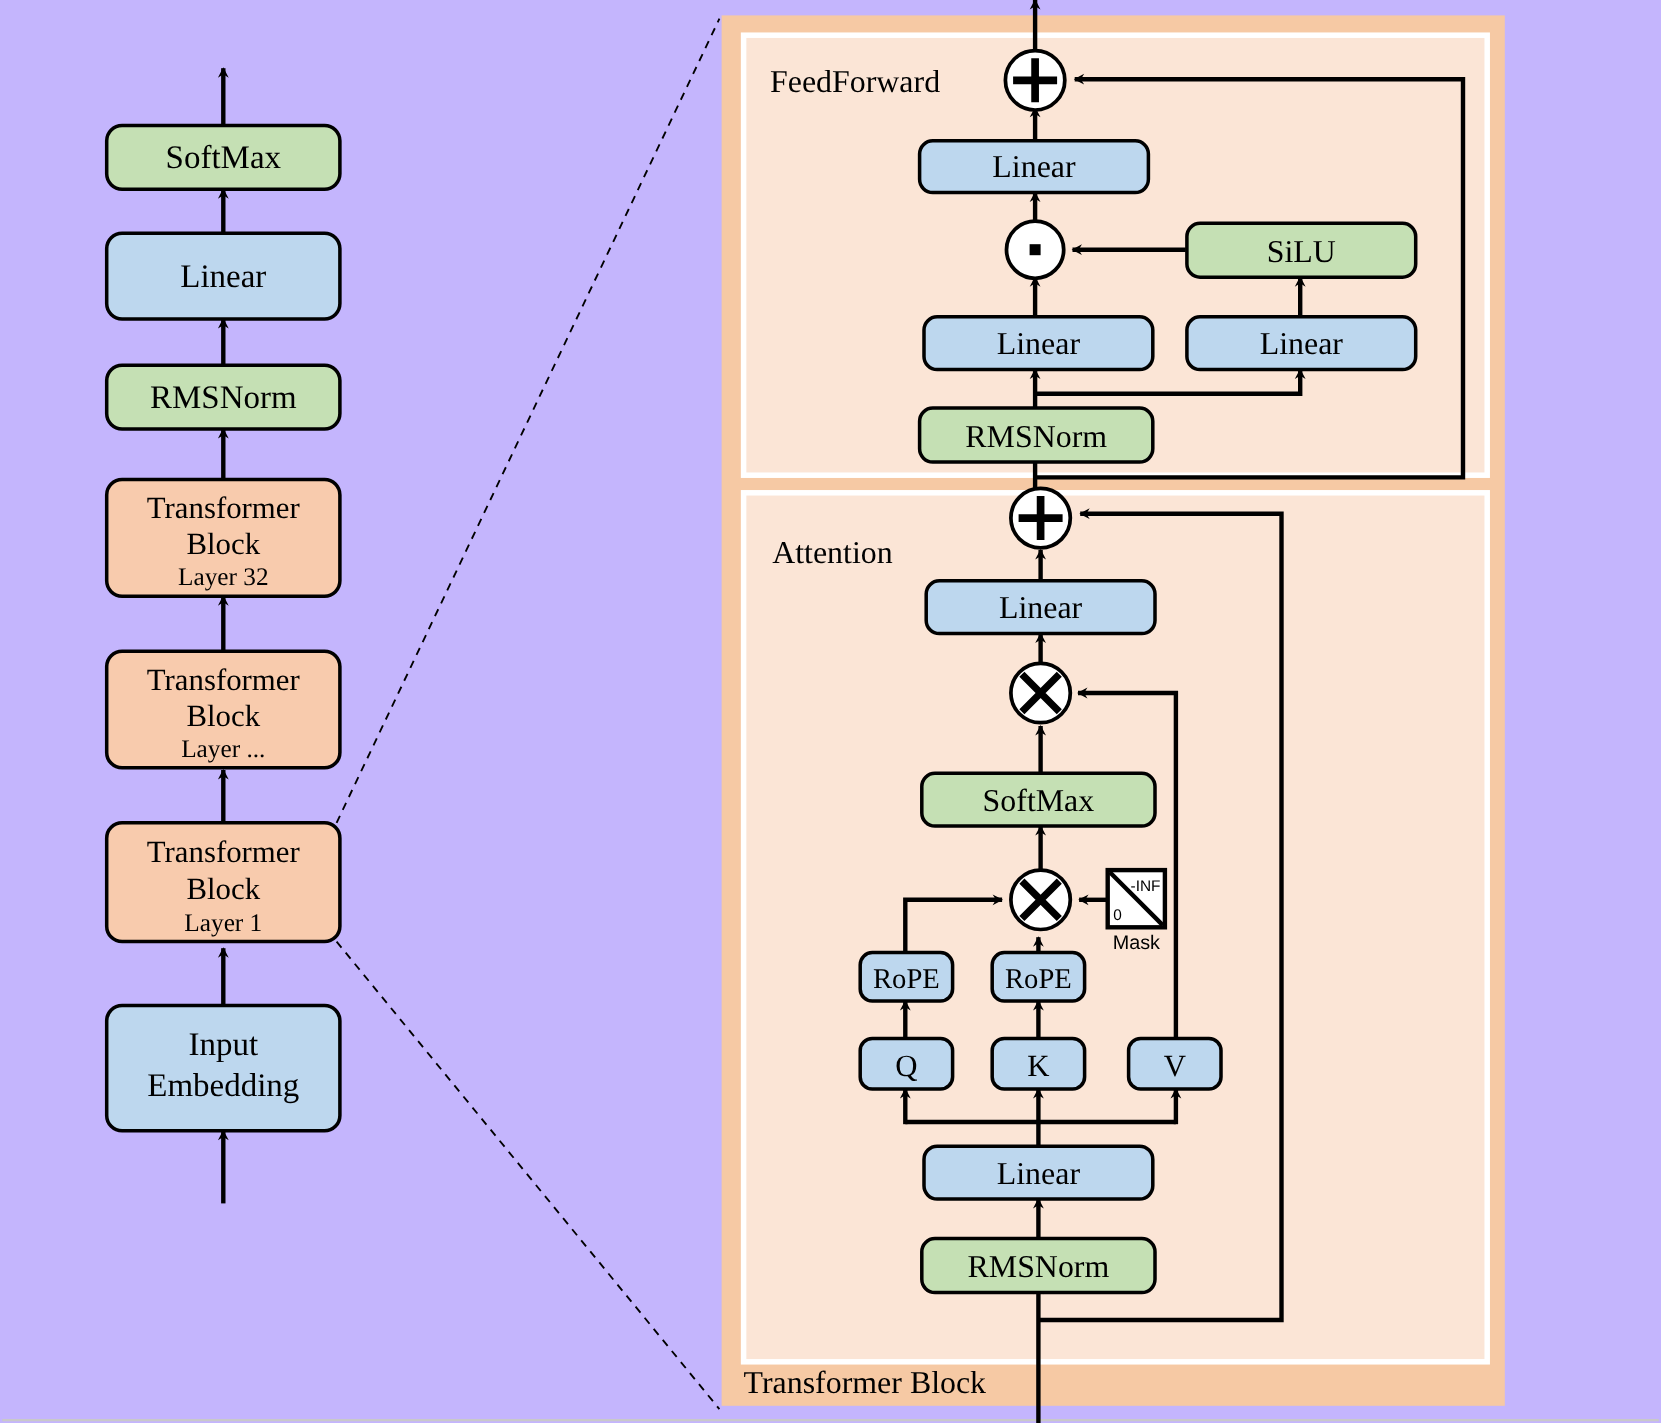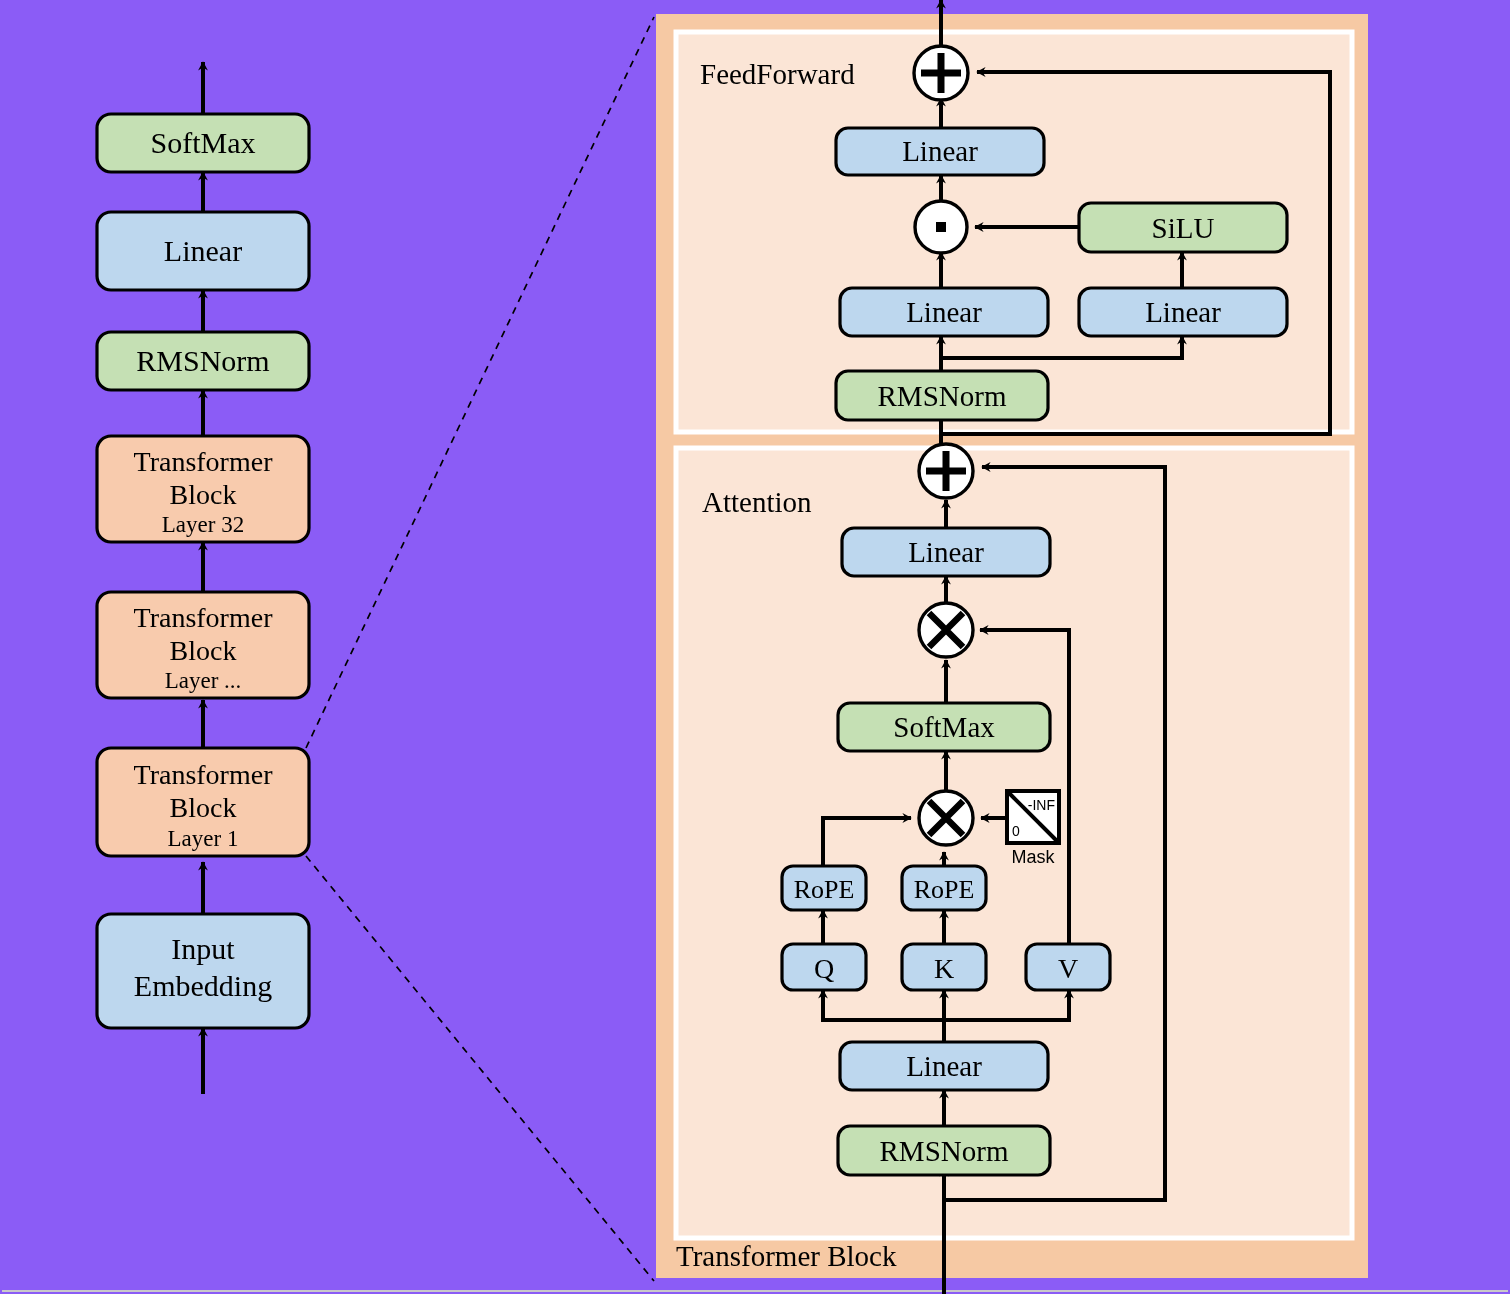--- a/index.html
+++ b/index.html
@@ -1,18 +1,18 @@
 <!DOCTYPE html>
 <html><head>
 <meta charset="utf-8">
 <style>
   html,body{margin:0;padding:0;background:#ffffff;}
   body{width:1510px;height:1294px;overflow:hidden;
        font-family:"Liberation Serif","DejaVu Serif",serif;}
-  #stage{position:relative;width:1510px;height:1294px;background:#8b5cf6;text-align:center;}
+  #stage{position:relative;width:1510px;height:1294px;background:#c4b5fd;text-align:center;}
   svg#diagram{position:absolute;left:0;top:0;width:1510px;height:1294px;display:block;}
   .nodeLabel{font-family:"Liberation Serif","DejaVu Serif",serif;fill:#000;text-anchor:middle;}
   .groupLabel{font-family:"Liberation Serif","DejaVu Serif",serif;fill:#000;}
   .tinyLabel{font-family:"Liberation Sans","DejaVu Sans",sans-serif;fill:#000;}
   .boxShape{stroke:#000;stroke-width:3.2;}
   .opShape{fill:#ffffff;stroke:#000;stroke-width:3.4;}
   .wire{stroke:#000;stroke-width:4;fill:none;stroke-linecap:butt;stroke-linejoin:miter;}
   .leader{stroke:#000;stroke-width:1.7;fill:none;stroke-dasharray:7 6;}
   .panelOuter{fill:#F6C9A4;stroke:none;}
   .panelInner{fill:#FBE5D6;stroke:#ffffff;stroke-width:5;}

